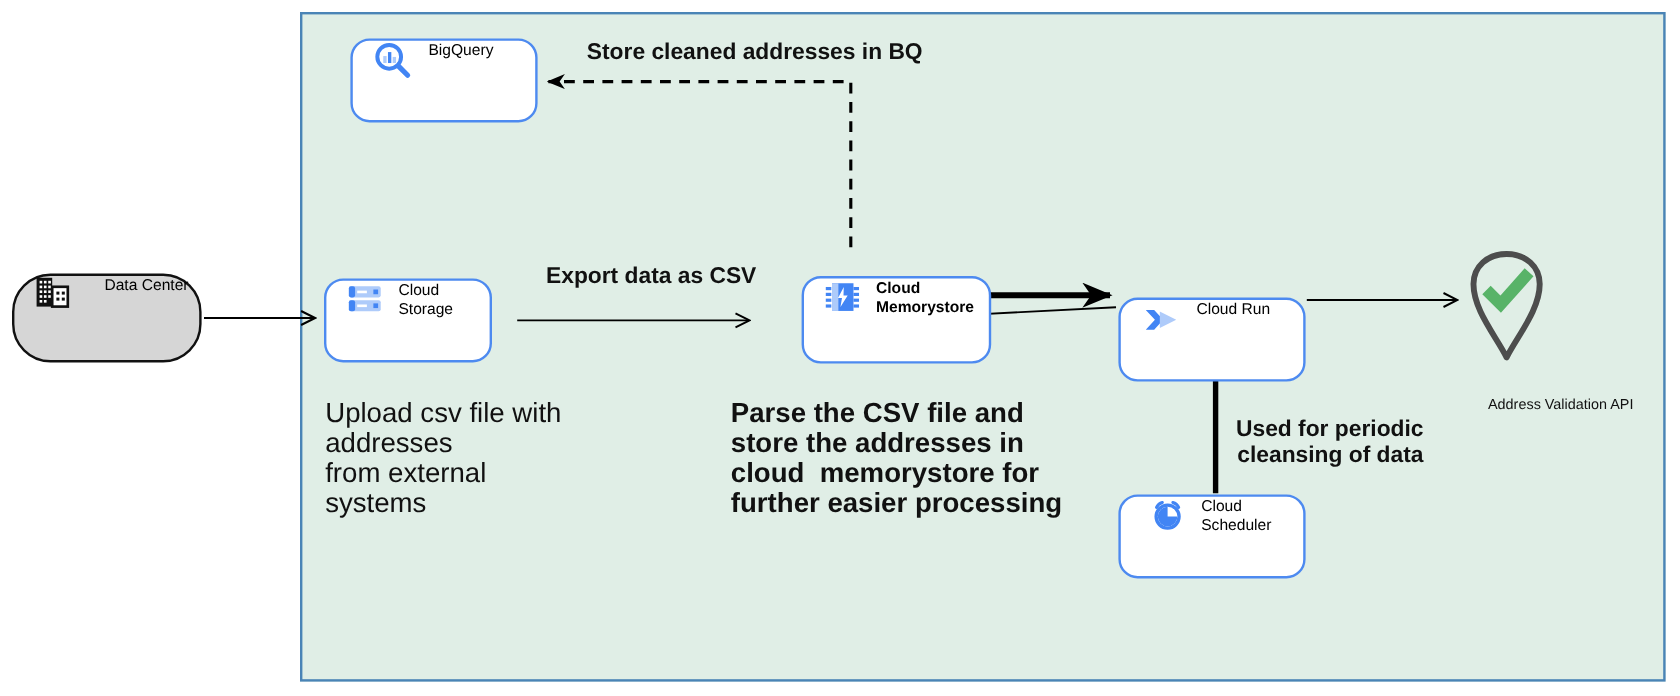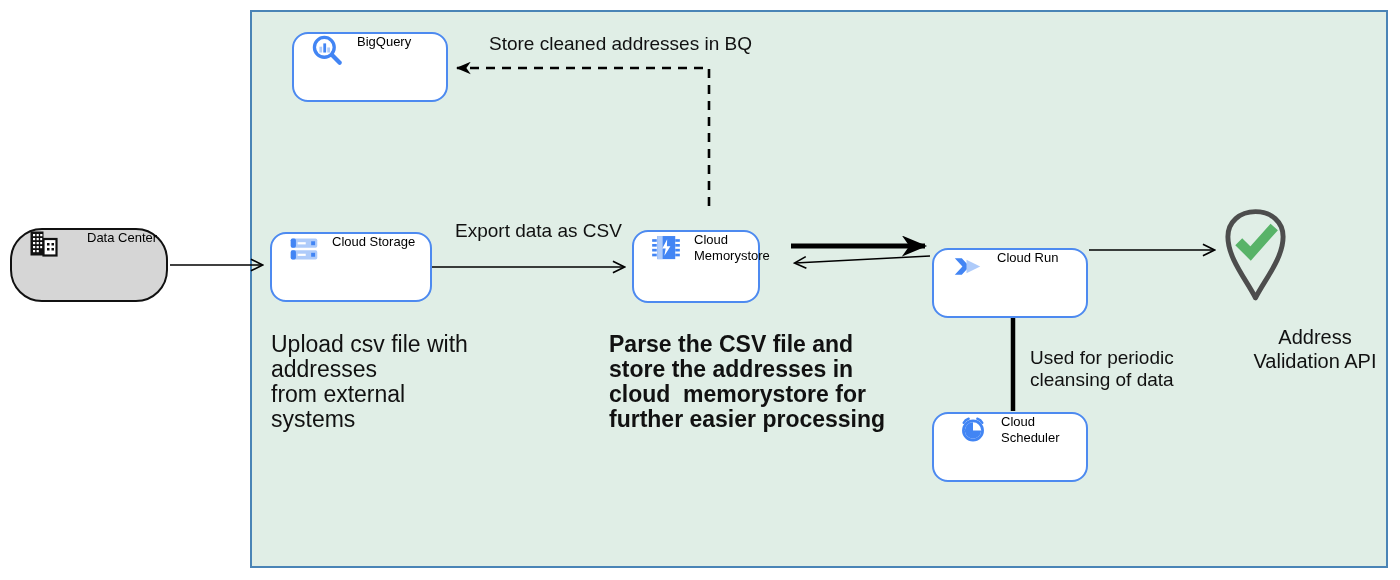--- a/index.html
+++ b/index.html
@@ -9,23 +9,23 @@
             background:var(--boundary-fill);border:2px solid var(--boundary-border);
             box-sizing:border-box;z-index:0;}
   svg.arrows{position:absolute;left:0;top:0;z-index:1;pointer-events:none;}
   .node{position:absolute;display:flex;align-items:flex-start;z-index:2;
         background:var(--node-fill);border:2px solid var(--node-border);
         border-radius:16px;box-sizing:border-box;padding-left:17px;gap:13px;}
   .node .lbl{font-size:13px;color:#000;line-height:16px;}
   .node.dc{border:2.5px solid #111;background:var(--datacenter-fill);border-radius:32px;gap:28px;}
   .note{position:absolute;font-size:23px;color:#111;line-height:25px;
         white-space:pre-wrap;z-index:3;}
-  .edge-label{position:absolute;font-size:19px;color:#111;white-space:pre-wrap;z-index:3;}
+  .edge-label{position:absolute;font-size:19px;color:#111;white-space:pre-wrap;z-index:3;font-weight:bold;}
   .av{position:absolute;z-index:2;}
-  .av-label{position:absolute;font-size:20px;line-height:24px;color:#111;width:150px;z-index:3;text-align:center;}
+  .av-label{position:absolute;font-size:12px;line-height:24px;color:#111;width:150px;z-index:3;}
   .fb{fill:var(--icon-blue);} .fl{fill:var(--icon-blue-light);}
   .sb{stroke:var(--icon-blue);}
   .icon{flex:0 0 auto;display:block;}
 </style>
 </head>
 <body>
 
 <div class="canvas">
 
   <div class="boundary"></div>
@@ -85,35 +85,35 @@
     <svg class="icon" viewBox="0 0 26 26" width="33" height="33">
       <circle cx="10.5" cy="10.5" r="7.8" fill="#fff" class="sb" stroke-width="2.6"></circle>
       <rect x="6.6" y="10" width="2.2" height="4.6" class="fl"></rect>
       <rect x="9.7" y="7.4" width="2.2" height="7.2" class="fb"></rect>
       <rect x="12.8" y="10.6" width="2.2" height="4" class="fl"></rect>
       <line x1="16.6" y1="16.6" x2="22.6" y2="22.6" class="sb" stroke-width="3.4" stroke-linecap="round"></line>
     </svg>
     <span class="lbl">BigQuery</span>
   </div>
 
-  <div class="node" style="left:270px;top:232px;width:162px;height:70px;">
+  <div class="node" style="left:270px;top:232px;width:140px;height:70px;">
     <svg class="icon" viewBox="0 0 26 26" width="30" height="30">
       <rect x="1.5" y="4" width="23" height="8" rx="1.5" class="fl"></rect>
       <rect x="1.5" y="4" width="4.5" height="8" rx="1.5" class="fb"></rect>
       <rect x="7.5" y="7.1" width="7" height="1.9" fill="#fff"></rect>
       <rect x="19.2" y="6.3" width="3.4" height="3.4" class="fb"></rect>
       <rect x="1.5" y="14" width="23" height="8" rx="1.5" class="fl"></rect>
       <rect x="1.5" y="14" width="4.5" height="8" rx="1.5" class="fb"></rect>
       <rect x="7.5" y="17.1" width="7" height="1.9" fill="#fff"></rect>
       <rect x="19.2" y="16.3" width="3.4" height="3.4" class="fb"></rect>
     </svg>
     <span class="lbl">Cloud Storage</span>
   </div>
 
-  <div class="node" style="left:632px;top:230px;width:128px;height:73px;">
+  <div class="node" style="left:668px;top:230px;width:158px;height:73px;font-weight:bold;">
     <svg class="icon" viewBox="0 0 26 26" width="30" height="30">
       <g class="fb">
         <rect x="1" y="6.2" width="4" height="2.3"></rect>
           <rect x="1" y="10.4" width="4" height="2.3"></rect>
         <rect x="1" y="14.6" width="4" height="2.3"></rect>
           <rect x="1" y="18.8" width="4" height="2.3"></rect>
         <rect x="21" y="6.2" width="4" height="2.3"></rect>
           <rect x="21" y="10.4" width="4" height="2.3"></rect>
         <rect x="21" y="14.6" width="4" height="2.3"></rect>
           <rect x="21" y="18.8" width="4" height="2.3"></rect>

